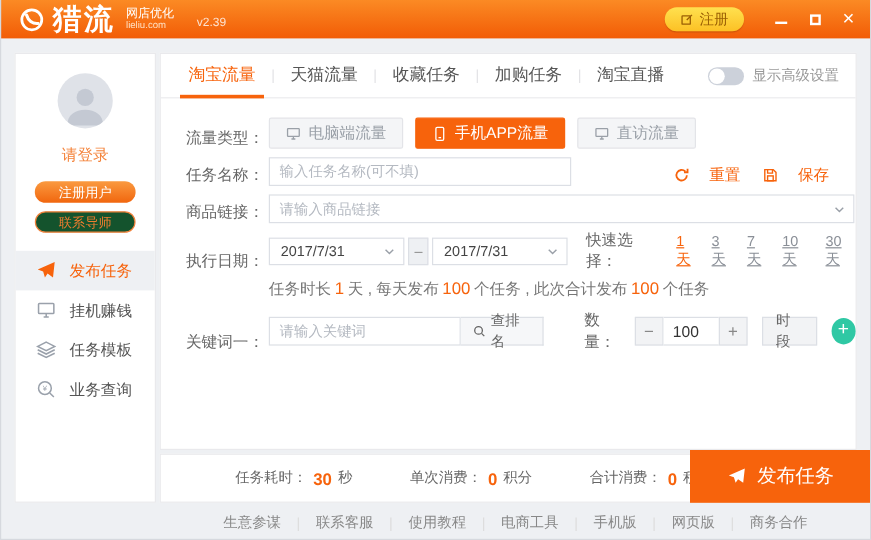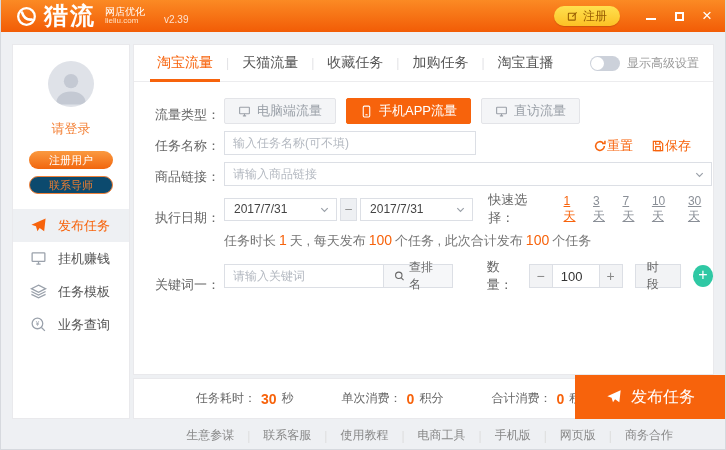--- a/index.html
+++ b/index.html
@@ -35,21 +35,21 @@
   
   .sidebar { position:absolute; left:12px; top:44px; width:118px; height:375px;
     background:#fff; border:1px solid #e9e9ec; }
   .avatar { width:46px; height:46px; border-radius:50%; background:#dfe2e8; margin:16px auto 0;
     overflow:hidden; display:flex; align-items:flex-end; justify-content:center; }
   .avatar svg { width:40px; height:40px; display:block; }
   .login-prompt { text-align:center; color:#f4833a; font-size:13px; margin-top:13px; }
   .side-pill { display:flex; align-items:center; justify-content:center; width:84px; height:18px;
     margin:0 auto; border-radius:9px; font-size:11px; cursor:pointer; }
   .side-pill.filled { margin-top:13px; background:linear-gradient(180deg,#fa9a40,#f1660e); color:#fff; }
-  .side-pill.outline { margin-top:7px; border:1px solid #f0813a; color:#ef7d2f; background:#0c4a6e; }
+  .side-pill.outline { margin-top:7px; border:1px solid #f0813a; color:#ef7d2f; background:#14532d; }
   .menu { margin-top:15px; }
   .menu-item { height:33px; display:flex; align-items:center; gap:11px; padding-left:17px;
     font-size:13px; color:#555; cursor:pointer; }
   .menu-item svg { width:17px; height:17px; flex-shrink:0; color:#9aa1ab; }
   .menu-item.active { background:#eef0f3; color:#f7630c; }
   .menu-item.active svg { color:#f7630c; }
 
   
   .main-card { position:absolute; left:133px; top:44px; width:581px; height:331px;
     background:#fff; border:1px solid #e9e9ec; }
@@ -76,21 +76,21 @@
   .type-btn.active { background:#f7630c; border-color:#f7630c; color:#fff; }
 
   .text-input { height:24px; border:1px solid #dcdfe5; padding:0 8px; font-size:12px; color:#333;
     outline:none; font-family:"Liberation Sans", sans-serif; }
   .text-input::placeholder { color:#b4b9c1; }
   .input-name { width:252px; }
   .select-wrap { position:relative; display:flex; align-items:center; }
   .select-wrap .chev { position:absolute; right:7px; width:11px; height:11px; color:#9aa0a8; pointer-events:none; }
   .input-link { width:488px; padding-right:24px; }
   .actions { margin-left:auto; display:flex; align-items:center; gap:18px; padding-right:22px; }
-  .link-action { display:flex; align-items:center; gap:0; color:#f7630c; font-size:13px; cursor:pointer; }
+  .link-action { display:flex; align-items:center; gap:16px; color:#f7630c; font-size:13px; cursor:pointer; }
   .link-action svg { width:14px; height:14px; }
 
   .date-select { width:114px; height:23px; border:1px solid #dcdfe5; font-size:12px; color:#444;
     display:flex; align-items:center; padding:0 22px 0 9px; position:relative; cursor:pointer; background:#fff; }
   .date-select .chev { position:absolute; right:6px; width:11px; height:11px; color:#9aa0a8; }
   .date-sep { width:17px; height:23px; background:#eef0f3; border:1px solid #dcdfe5; color:#888;
     display:flex; align-items:center; justify-content:center; font-size:12px; margin:0 3px; }
   .quick { display:flex; align-items:center; gap:11px; margin-left:15px; font-size:12px; }
   .quick-label { color:#666; font-size:13px; }
   .day-link { color:#8a8f97; text-decoration:underline; cursor:pointer; }

